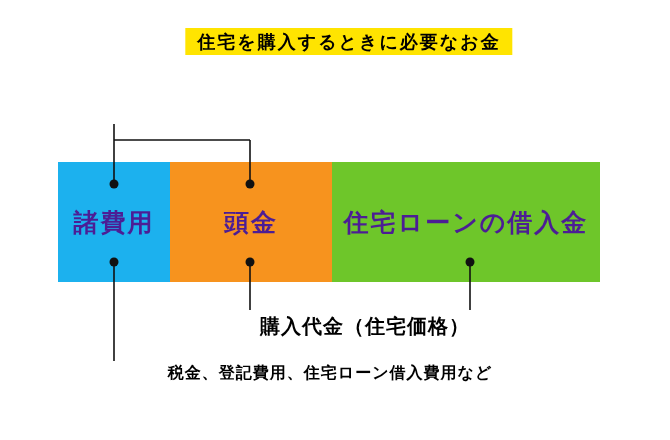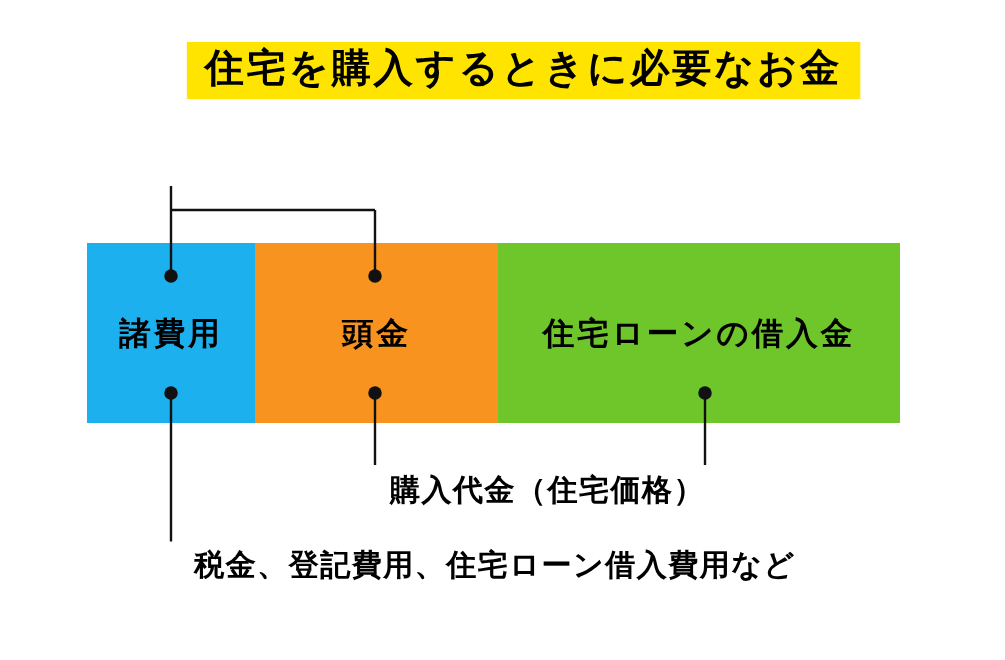--- a/index.html
+++ b/index.html
@@ -15,21 +15,21 @@
   }
 
   .title {
     position: absolute;
     top: 28px;
     left: 349px;
     transform: translateX(-50%);
     background: #ffe400;
     color: #000000;
     font-weight: bold;
-    font-size: 26px;
+    font-size: 18px;
     letter-spacing: 2px;
     line-height: 1.3;
     padding: 2px 12px;
     white-space: nowrap;
   }
 
   .label {
     position: absolute;
     color: #000000;
     font-weight: bold;
@@ -46,39 +46,39 @@
     top: 313px;
     left: 365px;
     transform: translateX(-50%);
     font-size: 20px;
     letter-spacing: 1px;
   }
   .label-misc {
     top: 363px;
     left: 330px;
     transform: translateX(-50%);
-    font-size: 20px;
+    font-size: 16px;
     letter-spacing: 1px;
   }
 
   .bar {
     position: absolute;
     left: 58px;
     top: 162px;
     width: 554px;
     height: 120px;
     display: flex;
   }
   .seg {
     display: flex;
     align-items: center;
     justify-content: center;
-    color: #000000;
+    color: #4c1d95;
     font-weight: bold;
-    font-size: 21px;
+    font-size: 25px;
     letter-spacing: 2px;
     white-space: nowrap;
   }
   .seg0 { width: 112px; }
   .seg1 { width: 162px; }
   .seg2 { width: 268px; }
 
   .overlay {
     position: absolute;
     top: 0;

